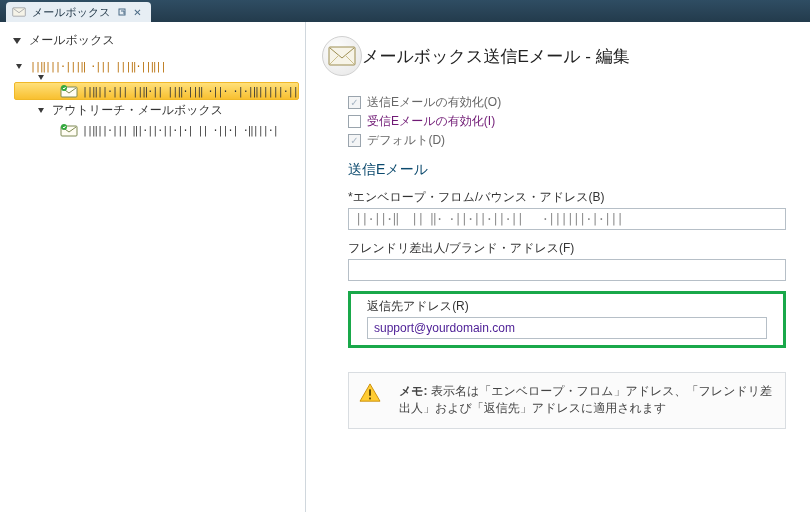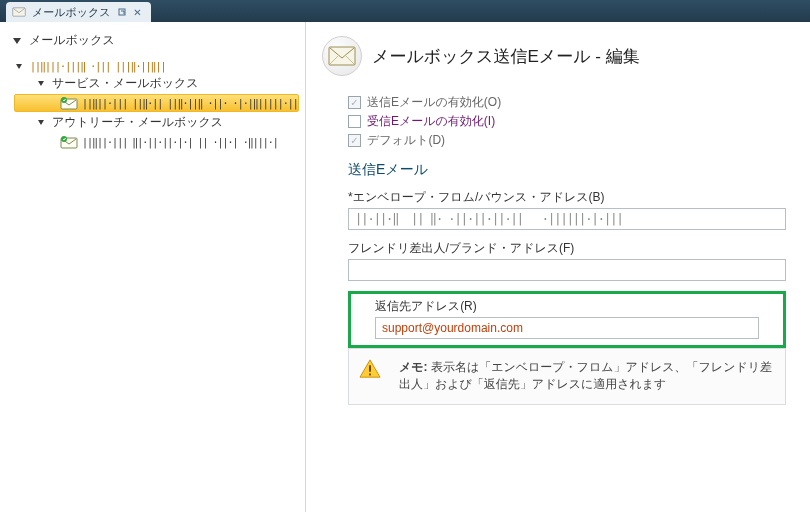--- a/index.html
+++ b/index.html
@@ -102,21 +102,20 @@
   }
   .barcode.orange { color: #b66b00; }
   .mainpane {
     flex: 1;
     padding: 14px 16px 16px 16px;
     overflow: auto;
   }
   .page-title-row {
     display: flex;
     align-items: center;
-    gap: 10px;
     margin-bottom: 18px;
   }
   .page-title {
     font-size: 17px;
     color: #222;
   }
   .envelope-large {
     width: 40px; height: 40px;
     border-radius: 50%;
     background: radial-gradient(circle at 35% 30%, #fdfdfd, #e6e6e6);
@@ -129,21 +128,21 @@
     color: #333;
     margin-bottom: 2px;
   }
   .input {
     width: 100%;
     border: 1px solid #b6bfc7;
     background: #fff;
     height: 22px;
     font-size: 12px;
     padding: 2px 6px;
-    color: #c2410c;
+    color: #4c1d95;
   }
   .input.redacted {
     color: #888;
     font-family: monospace;
     letter-spacing: -1px;
   }
   .field { margin-bottom: 10px; }
   .checks { margin: 6px 0 12px; }
   .checkrow {
     display: flex; align-items: center; gap: 6px;
@@ -163,22 +162,22 @@
     background: #f4f5f6;
     color: #a8b6c4;
   }
   .section-title {
     font-size: 14px;
     color: #0c4a6e;
     margin: 6px 0 10px;
   }
   .highlight-box {
     border: 3px solid #19a84a;
-    padding: 4px 24px 6px;
-    margin-bottom: 0;
+    padding: 4px 16px 6px;
+    margin-bottom: 24px;
   }
   .notebox {
     border: 1px solid #d9dde1;
     background: #fbfbfb;
     padding: 10px 10px 10px 50px;
     position: relative;
     font-size: 12px;
     color: #444;
     line-height: 1.45;
   }
@@ -220,21 +219,20 @@
     </div>
 
     <div class="tree">
       <div class="tree-row level1">
         <span class="tri"></span>
         <span class="barcode orange">||‖|||·|||‖ ·||| |||‖·||‖||</span>
       </div>
 
       <div class="tree-row level2">
         <span class="tri"></span>
-        <span>サービス・メールボックス</span>
       </div>
       <div class="tree-row level3 selected">
         <span>
           <svg viewBox="0 0 18 14" width="18" height="14">
             <rect x="1" y="3" width="16" height="10" rx="1" fill="#fffdf3" stroke="#7e8a55"></rect>
             <path d="M2 4 L9 9 L16 4" fill="none" stroke="#7e8a55"></path>
             <circle cx="4" cy="4" r="3" fill="#35a93f"></circle>
             <path d="M3 4 l1 1 l1.5 -2" stroke="#fff" stroke-width="1" fill="none"></path>
           </svg>
         </span>

